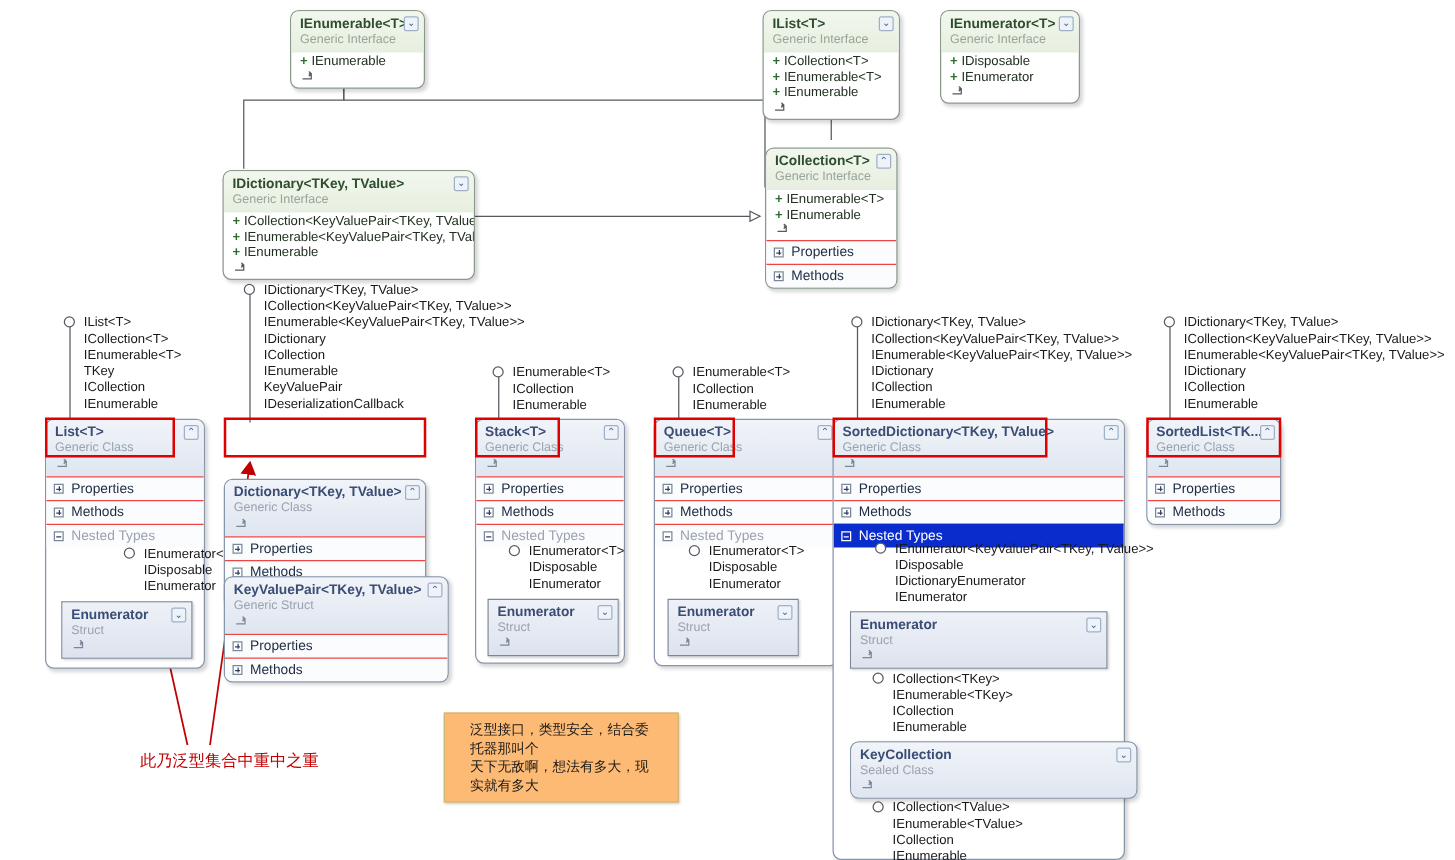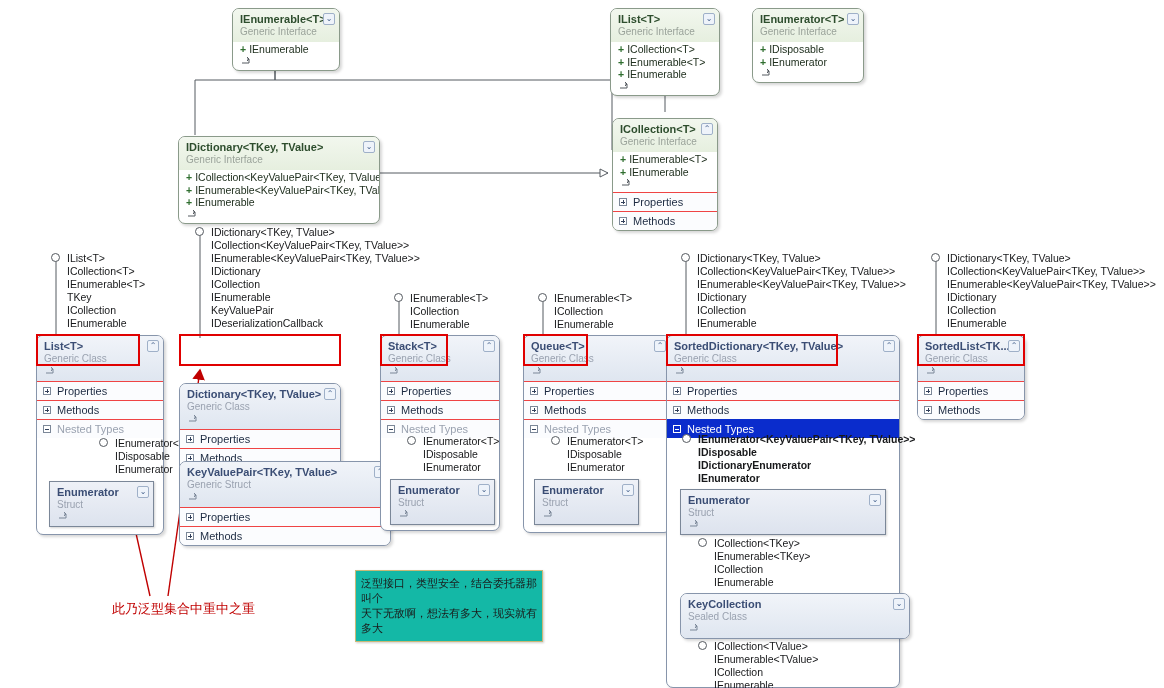--- a/index.html
+++ b/index.html
@@ -108,24 +108,24 @@
     width: 9px; height: 9px;
     border: 1px solid #555a60; border-radius: 50%;
     background: #ffffff;
   }
   .lolli .names { padding-left: 16px; }
   .lolli .names div { white-space: nowrap; }
 
   
   .note {
     position: absolute;
-    background: #14b8a6;
+    background: #fdba74;
     border: 1px solid #c9b977;
     box-shadow: 1px 1px 2px rgba(0,0,0,0.2);
-    padding: 5px 5px;
+    padding: 5px 20px;
     font-size: 11px;
     line-height: 15px;
     color: #1a1a1a;
     font-family: "DejaVu Sans", sans-serif;
   }
   .redtext {
     position: absolute;
     color: #c00000;
     font-size: 13px;
     font-family: "DejaVu Sans", sans-serif;
@@ -338,21 +338,21 @@
           <path d="M1,6 h7 v-4 h-2 M6,0 l2,2 l-2,2" stroke="#7b8798" fill="none" stroke-width="1"></path>
         </svg>
     </div>
     <div class="rows">
       <div class="row"><span class="exp"></span><span>Properties</span></div>
       <div class="row"><span class="exp"></span><span>Methods</span></div>
       <div class="row dim minus"><span class="exp"></span><span>Nested Types</span></div>
     </div>
   </div>
 
-  <div class="shape cls" style="left:179px; top:461px; width:212px;">
+  <div class="shape cls" style="left:179px; top:461px; width:180px;">
     <div class="hdr">
       <div class="tname">KeyValuePair&lt;TKey, TValue&gt;</div>
       <div class="kind">Generic Struct</div>
       <div class="chev">⌃</div>
       <svg class="lolliglyph" viewBox="0 0 11 8" style="margin-top:2px;">
           <path d="M1,6 h7 v-4 h-2 M6,0 l2,2 l-2,2" stroke="#7b8798" fill="none" stroke-width="1"></path>
         </svg>
     </div>
     <div class="rows">
       <div class="row"><span class="exp"></span><span>Properties</span></div>
@@ -471,21 +471,21 @@
           <path d="M1,6 h7 v-4 h-2 M6,0 l2,2 l-2,2" stroke="#7b8798" fill="none" stroke-width="1"></path>
         </svg>
     </div>
     <div class="rows">
       <div class="row"><span class="exp"></span><span>Properties</span></div>
       <div class="row"><span class="exp"></span><span>Methods</span></div>
       <div class="row sel minus"><span class="exp"></span><span>Nested Types</span></div>
     </div>
   </div>
 
-  <div class="lolli" style="left:682px; top:433px;font-weight:bold;">
+  <div class="lolli" style="left:700px; top:433px;">
     <span class="circ"></span>
     <div class="names">
       <div>IEnumerator&lt;KeyValuePair&lt;TKey, TValue&gt;&gt;</div>
       <div>IDisposable</div>
       <div>IDictionaryEnumerator</div>
       <div>IEnumerator</div>
     </div>
   </div>
 
   <div class="shape struct-sh" style="left:680px; top:489px; width:206px;">

